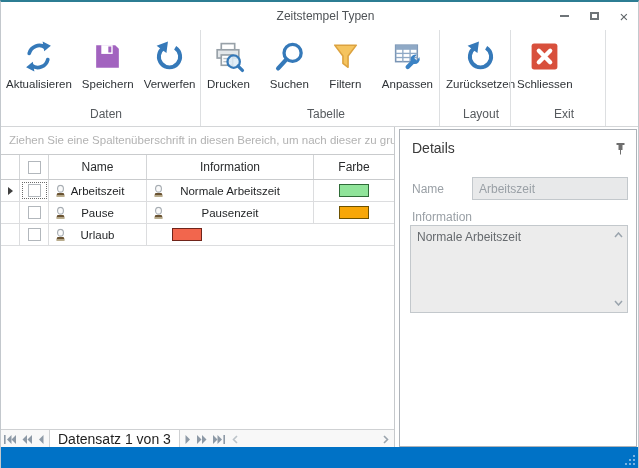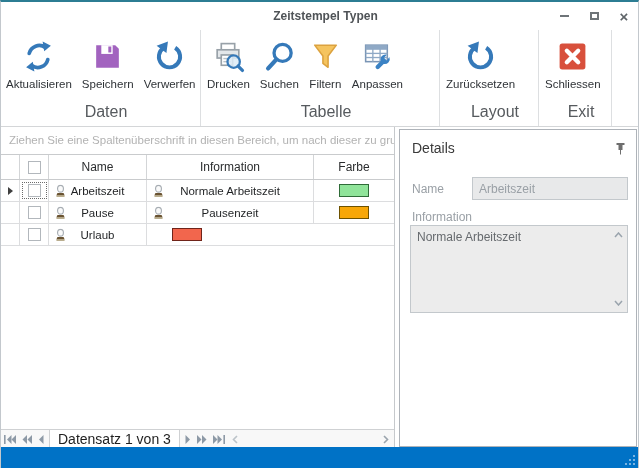--- a/index.html
+++ b/index.html
@@ -1,36 +1,36 @@
 <!DOCTYPE html>
 <html><head>
 <meta charset="utf-8">
 <style>
   * { box-sizing: border-box; margin: 0; padding: 0; }
   html,body { width: 639px; height: 468px; }
   body { font-family: "Liberation Sans", sans-serif; background: #fff; position: relative; overflow: hidden; }
   .window { position: absolute; inset: 0; border-top: 2px solid #2c7d93; border-left: 1px solid #c3c8cd; border-right: 1px solid #c3c8cd; background: #fff; }
 
   
-  .titlebar { position: absolute; top: 0; left: 12px; right: 0; height: 28px; background: #fff; font-weight: bold; }
+  .titlebar { position: absolute; top: 0; left: 12px; right: 0; height: 28px; background: #fff; }
   .title { position: absolute; left: 0; right: 0; top: 0; height: 28px; line-height: 28px; text-align: center; font-size: 12px; color: #4f5357; }
   .win-controls { position: absolute; right: 6px; top: 0; height: 28px; display: flex; align-items: center; gap: 14px; }
   .win-btn { width: 16px; height: 16px; display: flex; align-items: center; justify-content: center; cursor: default; }
   .glyph-min { width: 9px; height: 2px; background: #6e7478; }
   .glyph-max { width: 9px; height: 8px; border: 2px solid #6e7478; }
   .glyph-close { font-size: 15px; color: #5f6569; line-height: 1; }
 
   
   .ribbon { position: absolute; top: 28px; left: 0; right: 0; height: 97px; background: #fff; border-bottom: 1px solid #d4d6d8; display: flex; align-items: stretch; }
   .rgroup { display: flex; flex-direction: column; padding-top: 7px; }
-  .rgroup-buttons { display: flex; justify-content: flex-start; flex: 1; }
+  .rgroup-buttons { display: flex; justify-content: space-between; flex: 1; }
   .rbtn { display: flex; flex-direction: column; align-items: center; padding: 0 5px; cursor: default; }
   .rbtn svg.ric { width: 33px; height: 33px; margin-top: 3px; }
   .rbtn-label { font-size: 11.5px; color: #2f3337; margin-top: 5px; white-space: nowrap; }
-  .rgroup-caption { text-align: center; font-size: 16px; color: #565a5e; padding: 4px 0 5px 12px; }
+  .rgroup-caption { text-align: center; font-size: 12px; color: #565a5e; padding: 4px 0 5px 12px; }
   .rsep { width: 1px; background: #dddfe1; margin: 0 1px; }
 
   
   .grid-panel { position: absolute; left: 0; top: 125px; width: 394px; height: 322px; background: #fff; border-right: 1px solid #c6c9cc; }
   .group-panel { height: 27px; line-height: 27px; padding-left: 8px; font-size: 11.5px; color: #b2b2b2; white-space: nowrap; overflow: hidden; }
   .hdr-row { display: flex; height: 26px; border-top: 1px solid #c9cbcd; border-bottom: 1px solid #c9cbcd; align-items: stretch; }
   .grid-row { display: flex; height: 22px; border-bottom: 1px solid #dcdddf; align-items: stretch; }
   .c-ind { width: 19px; border-right: 1px solid #dcdddf; display: flex; align-items: center; justify-content: center; }
   .c-chk { width: 29px; border-right: 1px solid #dcdddf; display: flex; align-items: center; justify-content: center; position: relative; }
   .c-name { width: 98px; border-right: 1px solid #dcdddf; position: relative; display: flex; align-items: center; }
@@ -161,36 +161,36 @@
             <path d="M27.5 16.5 a5 5 0 0 1 -5.5 6.8 l-4.3 4.4 a2.1 2.1 0 0 1 -3 -3 l4.4 -4.3 a5 5 0 0 1 6 -6.2 l-2.8 3 2.7 2.6 z" fill="#3b82c4"></path>
           </svg>
           <span class="rbtn-label">Anpassen</span>
         </div>
       </div>
       <div class="rgroup-caption">Tabelle</div>
     </div>
 
     <div class="rsep"></div>
 
-    <div class="rgroup" style="width:96px">
+    <div class="rgroup" style="width:68px">
       <div class="rgroup-buttons">
         <div class="rbtn">
           <svg class="ric" viewBox="0 0 32 32">
             <path d="M10.5 7.5 A 10.3 10.3 0 1 0 21.5 7.5" fill="none" stroke="#3579b9" stroke-width="3.8"></path>
             <polygon points="3.5,5.5 14.5,1.5 13,12.5" fill="#3579b9"></polygon>
           </svg>
           <span class="rbtn-label">Zurücksetzen</span>
         </div>
       </div>
       <div class="rgroup-caption">Layout</div>
     </div>
 
     <div class="rsep"></div>
 
-    <div class="rgroup" style="width:70px">
+    <div class="rgroup" style="width:92px">
       <div class="rgroup-buttons">
         <div class="rbtn">
           <svg class="ric" viewBox="0 0 32 32">
             <rect x="3.5" y="3.5" width="25" height="25" rx="2.5" fill="#d8503c"></rect>
             <path d="M10.5 10.5 L21.5 21.5 M21.5 10.5 L10.5 21.5" stroke="#ffffff" stroke-width="4.2" stroke-linecap="round"></path>
           </svg>
           <span class="rbtn-label">Schliessen</span>
         </div>
       </div>
       <div class="rgroup-caption">Exit</div>

